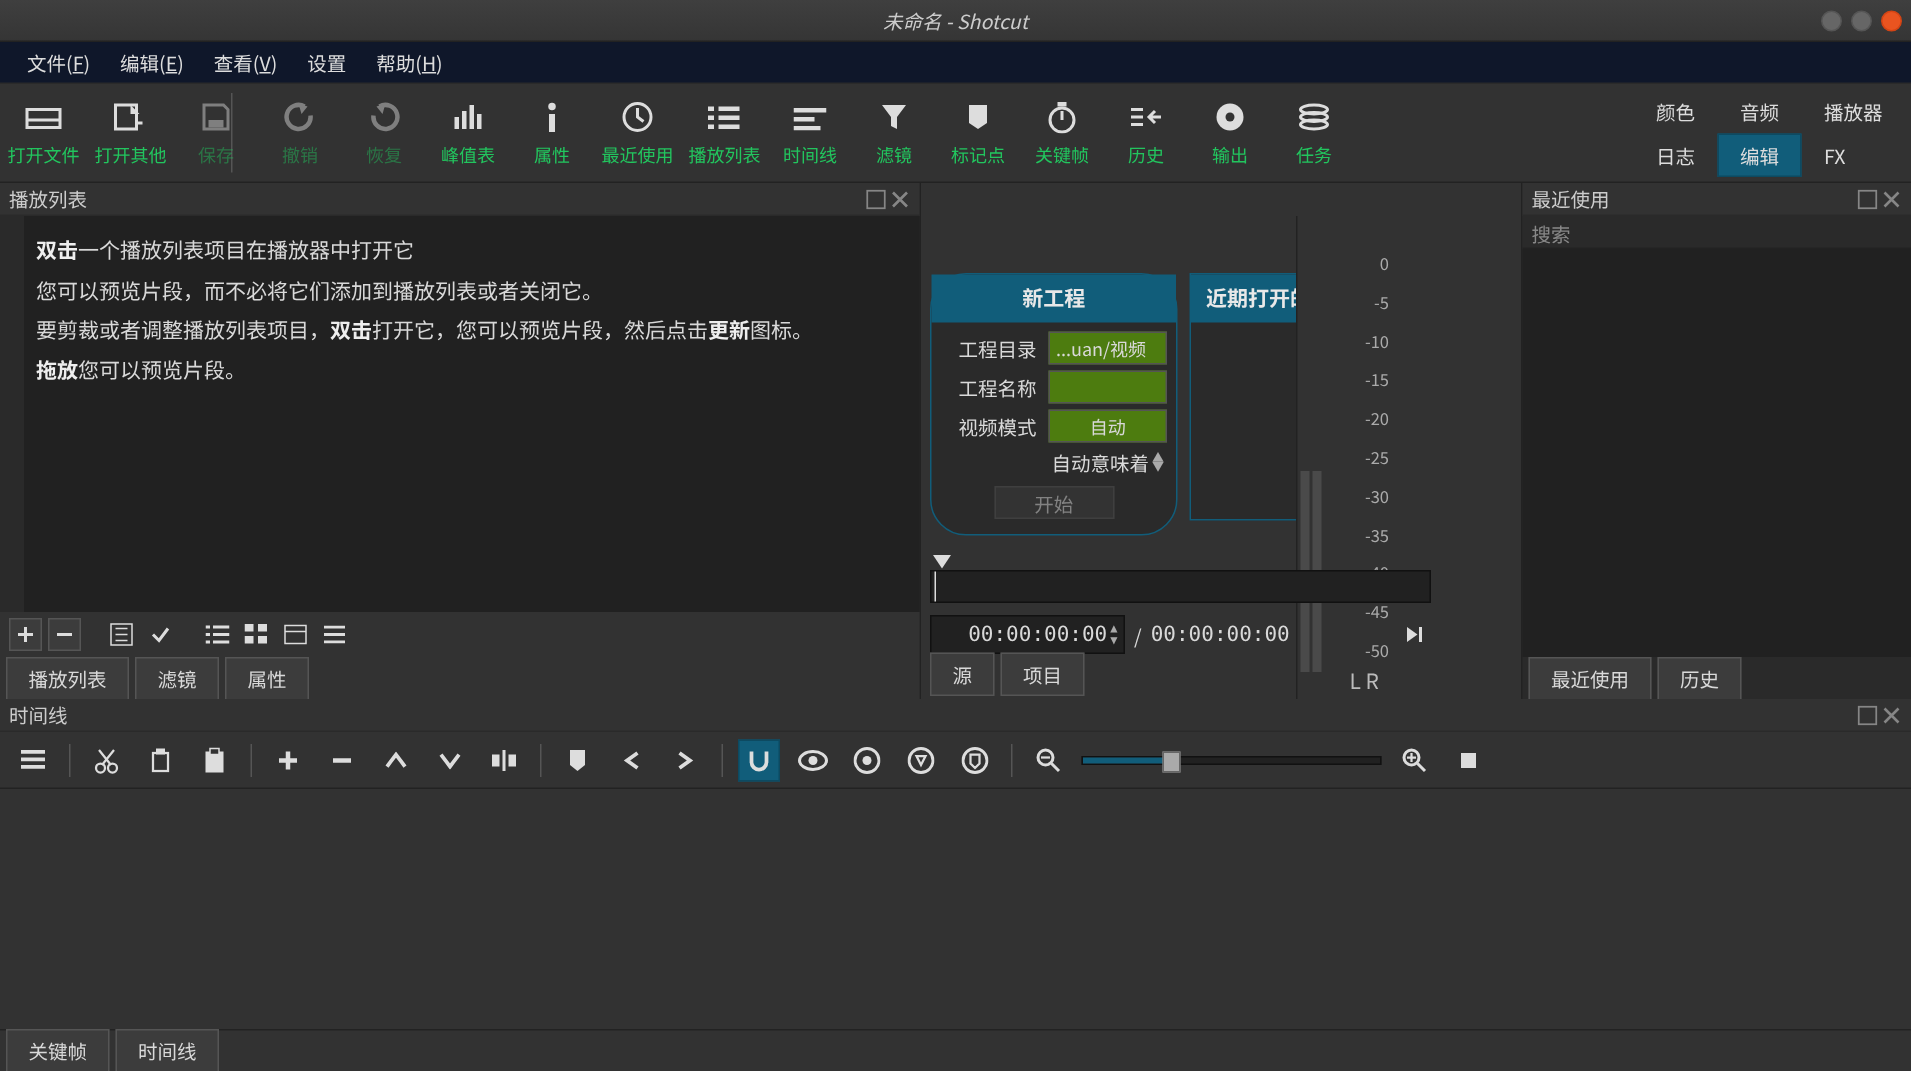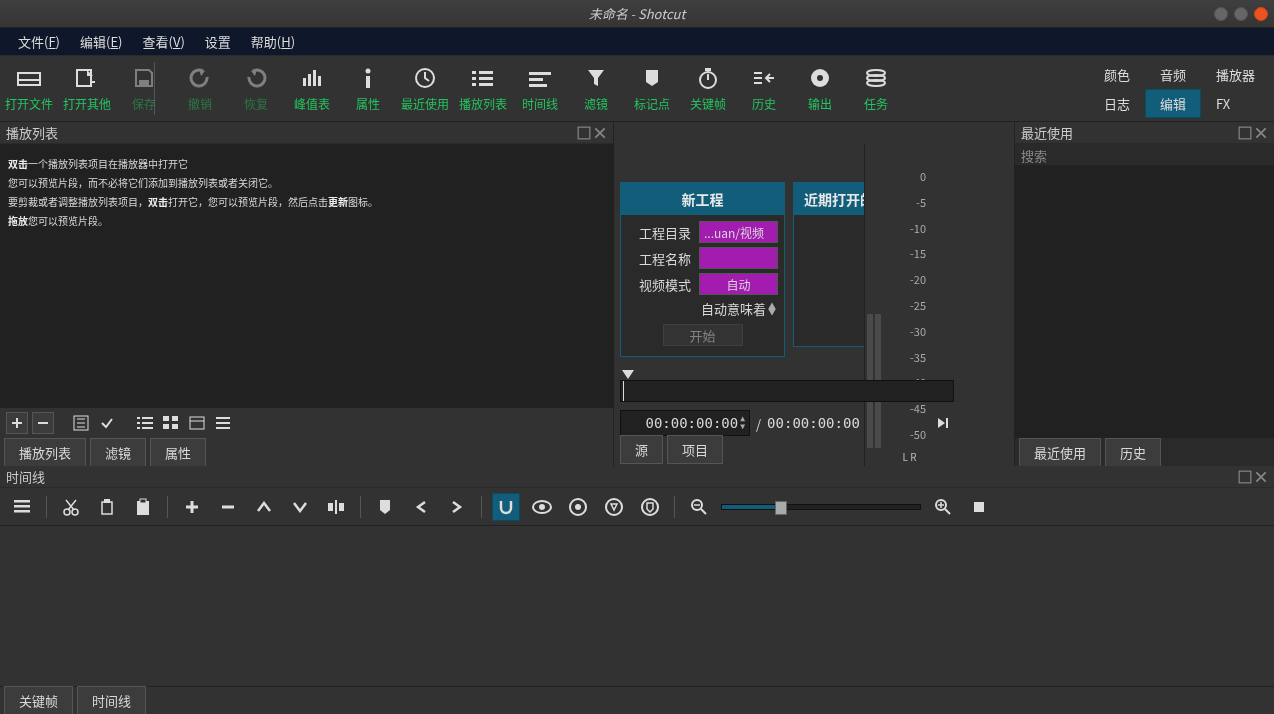--- a/index.html
+++ b/index.html
@@ -98,21 +98,22 @@
   background: #2a2a2a;
   border-right: 1px solid #222;
   display: flex;
   flex-direction: column;
 }
 .playlist-body {
   flex: 1;
   background: #212121;
   padding: 10px 8px;
   line-height: 1.9;
-  font-size: 10px;
+  font-size: 14px;
+  margin-left: 16px;
 }
 .playlist-body b { color: #eee; }
 
 .playlist-toolbar {
   height: 30px;
   background: #323232;
   display: flex;
   align-items: center;
   padding: 0 6px;
   gap: 4px;
@@ -159,36 +160,36 @@
 .project-wrap {
   position: absolute;
   left: 6px; top: 38px;
   display: flex;
   gap: 8px;
 }
 .proj-box {
   border: 1px solid #115d7a;
   background: #2a2a2a;
 }
-.proj-box.new { width: 165px; }
+.proj-box.new { width: 165px; border-radius: 24px; }
 .proj-box.recent { width: 120px; height: 165px; }
 .proj-head {
   background: #115d7a;
   color: #e8e8e8;
   text-align: center;
   padding: 6px 4px;
   font-size: 14px;
   font-weight: 600;
 }
 .proj-body { padding: 6px 6px; }
 .proj-row { display: flex; align-items: center; gap: 4px; margin-bottom: 4px; font-size: 13px; }
 .proj-row label { width: 56px; text-align: left; margin-left: 12px; }
 .proj-row .field {
   flex: 1;
-  background: #a21caf;
+  background: #4d7c0f;
   border: 1px solid #555;
   height: 22px;
   display: flex; align-items: center;
   padding: 0 4px;
   font-size: 12px;
   overflow: hidden;
   white-space: nowrap;
 }
 .proj-row .field.center { justify-content: center; }
 .proj-hint { text-align: right; font-size: 13px; padding-right: 2px; display: flex; align-items: center; justify-content: flex-end; gap: 2px; }
@@ -225,21 +226,21 @@
 .meter-bar {
   position: absolute;
   left: 2px; width: 6px;
   background: #4a4a4a;
 }
 .meter-lr {
   position: absolute;
   bottom: 2px;
   left: 0; right: 0;
   text-align: center;
-  font-size: 10px;
+  font-size: 14px;
   color: #bbb;
 }
 
 .recent-panel {
   width: 260px;
   background: #2a2a2a;
   border-left: 1px solid #222;
   display: flex;
   flex-direction: column;
 }

